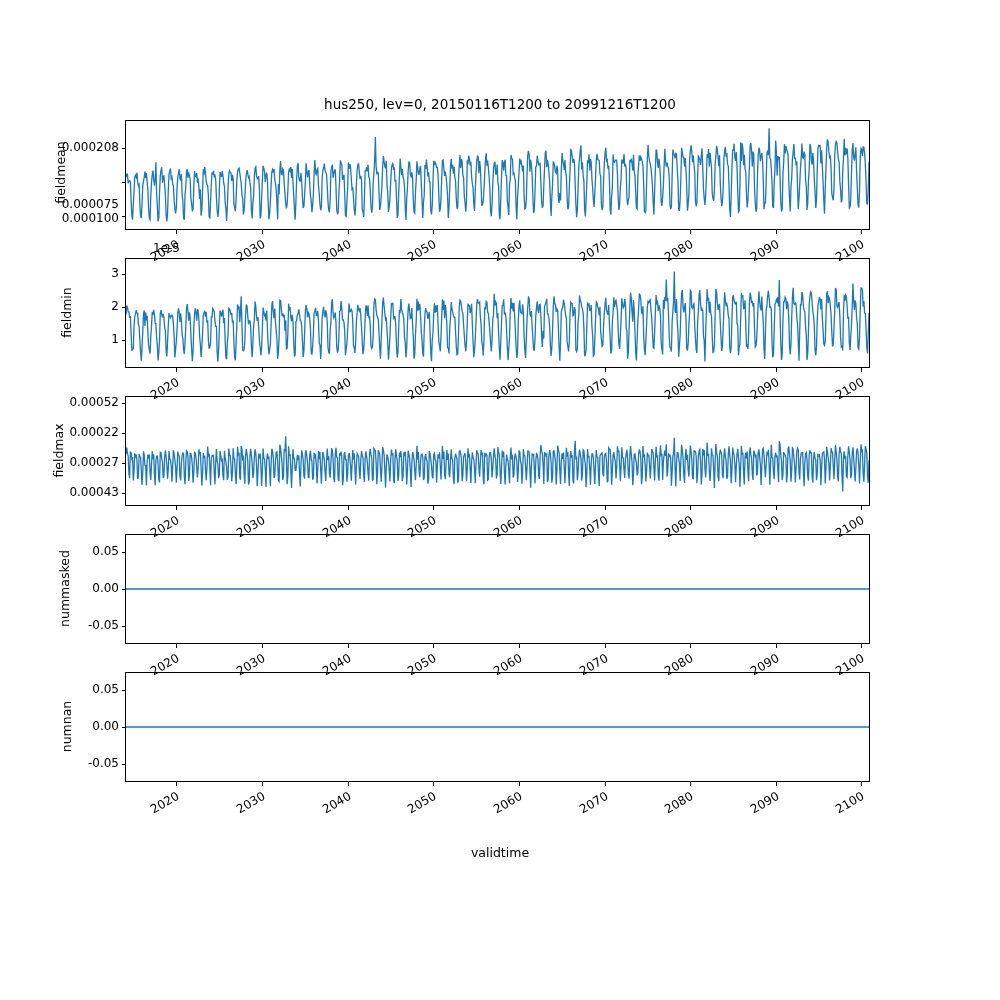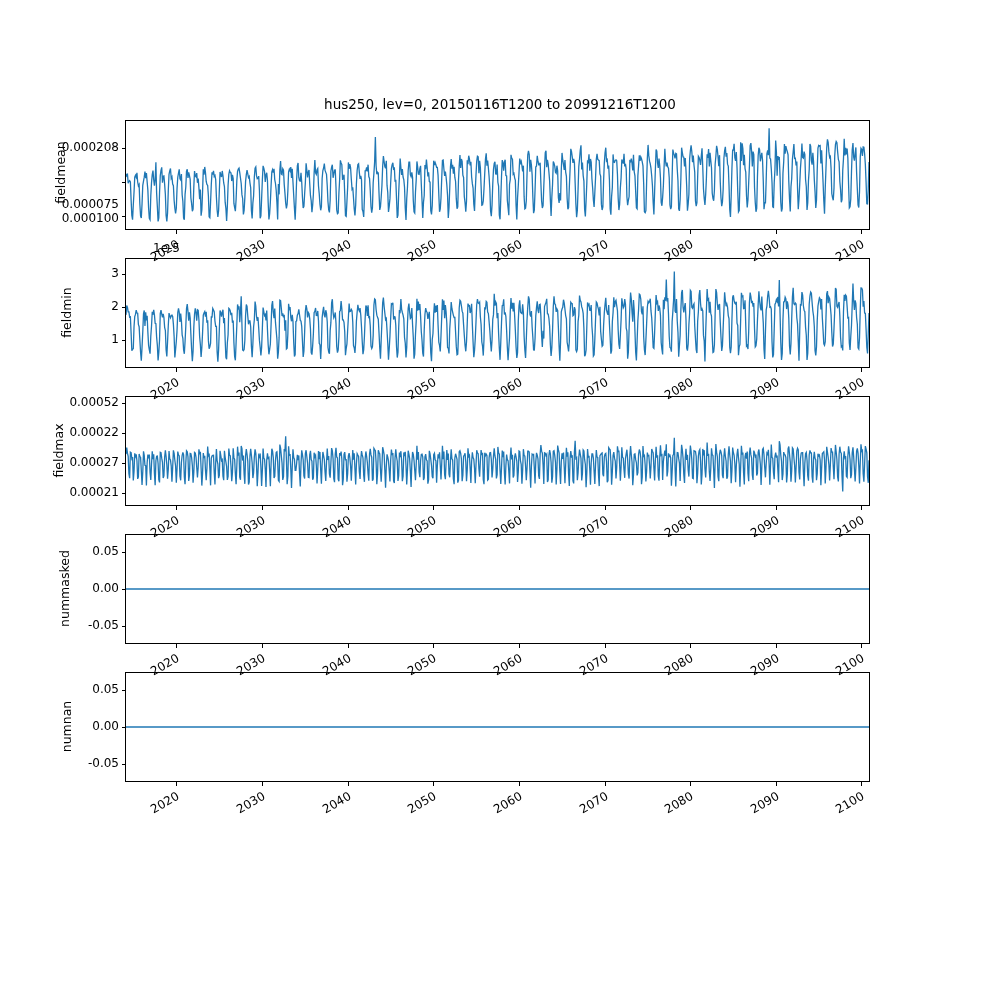--- a/index.html
+++ b/index.html
@@ -83,20 +83,21 @@
       </svg>
   </div>
 
   <div class="ylabel" style="left:-4px;top:719px;width:140px;">numnan</div>
   <div class="panel" style="left:125px;top:672px;width:745px;height:110px;">
     <svg id="svg-numnan" viewBox="0 0 745 110" preserveAspectRatio="none">
         <path d="M0.00 55.00 L0.73 55.00 L1.46 55.00 L2.19 55.00 L2.92 55.00 L3.66 55.00 L4.39 55.00 L5.12 55.00 L5.85 55.00 L6.58 55.00 L7.31 55.00 L8.04 55.00 L8.77 55.00 L9.50 55.00 L10.24 55.00 L10.97 55.00 L11.70 55.00 L12.43 55.00 L13.16 55.00 L13.89 55.00 L14.62 55.00 L15.35 55.00 L16.08 55.00 L16.82 55.00 L17.55 55.00 L18.28 55.00 L19.01 55.00 L19.74 55.00 L20.47 55.00 L21.20 55.00 L21.93 55.00 L22.66 55.00 L23.40 55.00 L24.13 55.00 L24.86 55.00 L25.59 55.00 L26.32 55.00 L27.05 55.00 L27.78 55.00 L28.51 55.00 L29.24 55.00 L29.98 55.00 L30.71 55.00 L31.44 55.00 L32.17 55.00 L32.90 55.00 L33.63 55.00 L34.36 55.00 L35.09 55.00 L35.82 55.00 L36.56 55.00 L37.29 55.00 L38.02 55.00 L38.75 55.00 L39.48 55.00 L40.21 55.00 L40.94 55.00 L41.67 55.00 L42.40 55.00 L43.14 55.00 L43.87 55.00 L44.60 55.00 L45.33 55.00 L46.06 55.00 L46.79 55.00 L47.52 55.00 L48.25 55.00 L48.98 55.00 L49.72 55.00 L50.45 55.00 L51.18 55.00 L51.91 55.00 L52.64 55.00 L53.37 55.00 L54.10 55.00 L54.83 55.00 L55.56 55.00 L56.30 55.00 L57.03 55.00 L57.76 55.00 L58.49 55.00 L59.22 55.00 L59.95 55.00 L60.68 55.00 L61.41 55.00 L62.14 55.00 L62.88 55.00 L63.61 55.00 L64.34 55.00 L65.07 55.00 L65.80 55.00 L66.53 55.00 L67.26 55.00 L67.99 55.00 L68.72 55.00 L69.46 55.00 L70.19 55.00 L70.92 55.00 L71.65 55.00 L72.38 55.00 L73.11 55.00 L73.84 55.00 L74.57 55.00 L75.30 55.00 L76.04 55.00 L76.77 55.00 L77.50 55.00 L78.23 55.00 L78.96 55.00 L79.69 55.00 L80.42 55.00 L81.15 55.00 L81.88 55.00 L82.62 55.00 L83.35 55.00 L84.08 55.00 L84.81 55.00 L85.54 55.00 L86.27 55.00 L87.00 55.00 L87.73 55.00 L88.46 55.00 L89.20 55.00 L89.93 55.00 L90.66 55.00 L91.39 55.00 L92.12 55.00 L92.85 55.00 L93.58 55.00 L94.31 55.00 L95.04 55.00 L95.78 55.00 L96.51 55.00 L97.24 55.00 L97.97 55.00 L98.70 55.00 L99.43 55.00 L100.16 55.00 L100.89 55.00 L101.62 55.00 L102.36 55.00 L103.09 55.00 L103.82 55.00 L104.55 55.00 L105.28 55.00 L106.01 55.00 L106.74 55.00 L107.47 55.00 L108.20 55.00 L108.94 55.00 L109.67 55.00 L110.40 55.00 L111.13 55.00 L111.86 55.00 L112.59 55.00 L113.32 55.00 L114.05 55.00 L114.78 55.00 L115.52 55.00 L116.25 55.00 L116.98 55.00 L117.71 55.00 L118.44 55.00 L119.17 55.00 L119.90 55.00 L120.63 55.00 L121.36 55.00 L122.10 55.00 L122.83 55.00 L123.56 55.00 L124.29 55.00 L125.02 55.00 L125.75 55.00 L126.48 55.00 L127.21 55.00 L127.94 55.00 L128.68 55.00 L129.41 55.00 L130.14 55.00 L130.87 55.00 L131.60 55.00 L132.33 55.00 L133.06 55.00 L133.79 55.00 L134.52 55.00 L135.26 55.00 L135.99 55.00 L136.72 55.00 L137.45 55.00 L138.18 55.00 L138.91 55.00 L139.64 55.00 L140.37 55.00 L141.10 55.00 L141.84 55.00 L142.57 55.00 L143.30 55.00 L144.03 55.00 L144.76 55.00 L145.49 55.00 L146.22 55.00 L146.95 55.00 L147.68 55.00 L148.42 55.00 L149.15 55.00 L149.88 55.00 L150.61 55.00 L151.34 55.00 L152.07 55.00 L152.80 55.00 L153.53 55.00 L154.26 55.00 L155.00 55.00 L155.73 55.00 L156.46 55.00 L157.19 55.00 L157.92 55.00 L158.65 55.00 L159.38 55.00 L160.11 55.00 L160.84 55.00 L161.58 55.00 L162.31 55.00 L163.04 55.00 L163.77 55.00 L164.50 55.00 L165.23 55.00 L165.96 55.00 L166.69 55.00 L167.42 55.00 L168.16 55.00 L168.89 55.00 L169.62 55.00 L170.35 55.00 L171.08 55.00 L171.81 55.00 L172.54 55.00 L173.27 55.00 L174.00 55.00 L174.74 55.00 L175.47 55.00 L176.20 55.00 L176.93 55.00 L177.66 55.00 L178.39 55.00 L179.12 55.00 L179.85 55.00 L180.58 55.00 L181.32 55.00 L182.05 55.00 L182.78 55.00 L183.51 55.00 L184.24 55.00 L184.97 55.00 L185.70 55.00 L186.43 55.00 L187.16 55.00 L187.89 55.00 L188.63 55.00 L189.36 55.00 L190.09 55.00 L190.82 55.00 L191.55 55.00 L192.28 55.00 L193.01 55.00 L193.74 55.00 L194.47 55.00 L195.21 55.00 L195.94 55.00 L196.67 55.00 L197.40 55.00 L198.13 55.00 L198.86 55.00 L199.59 55.00 L200.32 55.00 L201.05 55.00 L201.79 55.00 L202.52 55.00 L203.25 55.00 L203.98 55.00 L204.71 55.00 L205.44 55.00 L206.17 55.00 L206.90 55.00 L207.63 55.00 L208.37 55.00 L209.10 55.00 L209.83 55.00 L210.56 55.00 L211.29 55.00 L212.02 55.00 L212.75 55.00 L213.48 55.00 L214.21 55.00 L214.95 55.00 L215.68 55.00 L216.41 55.00 L217.14 55.00 L217.87 55.00 L218.60 55.00 L219.33 55.00 L220.06 55.00 L220.79 55.00 L221.53 55.00 L222.26 55.00 L222.99 55.00 L223.72 55.00 L224.45 55.00 L225.18 55.00 L225.91 55.00 L226.64 55.00 L227.37 55.00 L228.11 55.00 L228.84 55.00 L229.57 55.00 L230.30 55.00 L231.03 55.00 L231.76 55.00 L232.49 55.00 L233.22 55.00 L233.95 55.00 L234.69 55.00 L235.42 55.00 L236.15 55.00 L236.88 55.00 L237.61 55.00 L238.34 55.00 L239.07 55.00 L239.80 55.00 L240.53 55.00 L241.27 55.00 L242.00 55.00 L242.73 55.00 L243.46 55.00 L244.19 55.00 L244.92 55.00 L245.65 55.00 L246.38 55.00 L247.11 55.00 L247.85 55.00 L248.58 55.00 L249.31 55.00 L250.04 55.00 L250.77 55.00 L251.50 55.00 L252.23 55.00 L252.96 55.00 L253.69 55.00 L254.43 55.00 L255.16 55.00 L255.89 55.00 L256.62 55.00 L257.35 55.00 L258.08 55.00 L258.81 55.00 L259.54 55.00 L260.27 55.00 L261.01 55.00 L261.74 55.00 L262.47 55.00 L263.20 55.00 L263.93 55.00 L264.66 55.00 L265.39 55.00 L266.12 55.00 L266.85 55.00 L267.59 55.00 L268.32 55.00 L269.05 55.00 L269.78 55.00 L270.51 55.00 L271.24 55.00 L271.97 55.00 L272.70 55.00 L273.43 55.00 L274.17 55.00 L274.90 55.00 L275.63 55.00 L276.36 55.00 L277.09 55.00 L277.82 55.00 L278.55 55.00 L279.28 55.00 L280.01 55.00 L280.75 55.00 L281.48 55.00 L282.21 55.00 L282.94 55.00 L283.67 55.00 L284.40 55.00 L285.13 55.00 L285.86 55.00 L286.59 55.00 L287.33 55.00 L288.06 55.00 L288.79 55.00 L289.52 55.00 L290.25 55.00 L290.98 55.00 L291.71 55.00 L292.44 55.00 L293.17 55.00 L293.91 55.00 L294.64 55.00 L295.37 55.00 L296.10 55.00 L296.83 55.00 L297.56 55.00 L298.29 55.00 L299.02 55.00 L299.75 55.00 L300.49 55.00 L301.22 55.00 L301.95 55.00 L302.68 55.00 L303.41 55.00 L304.14 55.00 L304.87 55.00 L305.60 55.00 L306.33 55.00 L307.07 55.00 L307.80 55.00 L308.53 55.00 L309.26 55.00 L309.99 55.00 L310.72 55.00 L311.45 55.00 L312.18 55.00 L312.91 55.00 L313.65 55.00 L314.38 55.00 L315.11 55.00 L315.84 55.00 L316.57 55.00 L317.30 55.00 L318.03 55.00 L318.76 55.00 L319.49 55.00 L320.23 55.00 L320.96 55.00 L321.69 55.00 L322.42 55.00 L323.15 55.00 L323.88 55.00 L324.61 55.00 L325.34 55.00 L326.07 55.00 L326.81 55.00 L327.54 55.00 L328.27 55.00 L329.00 55.00 L329.73 55.00 L330.46 55.00 L331.19 55.00 L331.92 55.00 L332.65 55.00 L333.39 55.00 L334.12 55.00 L334.85 55.00 L335.58 55.00 L336.31 55.00 L337.04 55.00 L337.77 55.00 L338.50 55.00 L339.23 55.00 L339.97 55.00 L340.70 55.00 L341.43 55.00 L342.16 55.00 L342.89 55.00 L343.62 55.00 L344.35 55.00 L345.08 55.00 L345.81 55.00 L346.55 55.00 L347.28 55.00 L348.01 55.00 L348.74 55.00 L349.47 55.00 L350.20 55.00 L350.93 55.00 L351.66 55.00 L352.39 55.00 L353.13 55.00 L353.86 55.00 L354.59 55.00 L355.32 55.00 L356.05 55.00 L356.78 55.00 L357.51 55.00 L358.24 55.00 L358.97 55.00 L359.71 55.00 L360.44 55.00 L361.17 55.00 L361.90 55.00 L362.63 55.00 L363.36 55.00 L364.09 55.00 L364.82 55.00 L365.55 55.00 L366.29 55.00 L367.02 55.00 L367.75 55.00 L368.48 55.00 L369.21 55.00 L369.94 55.00 L370.67 55.00 L371.40 55.00 L372.13 55.00 L372.87 55.00 L373.60 55.00 L374.33 55.00 L375.06 55.00 L375.79 55.00 L376.52 55.00 L377.25 55.00 L377.98 55.00 L378.71 55.00 L379.45 55.00 L380.18 55.00 L380.91 55.00 L381.64 55.00 L382.37 55.00 L383.10 55.00 L383.83 55.00 L384.56 55.00 L385.29 55.00 L386.03 55.00 L386.76 55.00 L387.49 55.00 L388.22 55.00 L388.95 55.00 L389.68 55.00 L390.41 55.00 L391.14 55.00 L391.87 55.00 L392.61 55.00 L393.34 55.00 L394.07 55.00 L394.80 55.00 L395.53 55.00 L396.26 55.00 L396.99 55.00 L397.72 55.00 L398.45 55.00 L399.19 55.00 L399.92 55.00 L400.65 55.00 L401.38 55.00 L402.11 55.00 L402.84 55.00 L403.57 55.00 L404.30 55.00 L405.03 55.00 L405.77 55.00 L406.50 55.00 L407.23 55.00 L407.96 55.00 L408.69 55.00 L409.42 55.00 L410.15 55.00 L410.88 55.00 L411.61 55.00 L412.35 55.00 L413.08 55.00 L413.81 55.00 L414.54 55.00 L415.27 55.00 L416.00 55.00 L416.73 55.00 L417.46 55.00 L418.19 55.00 L418.93 55.00 L419.66 55.00 L420.39 55.00 L421.12 55.00 L421.85 55.00 L422.58 55.00 L423.31 55.00 L424.04 55.00 L424.77 55.00 L425.51 55.00 L426.24 55.00 L426.97 55.00 L427.70 55.00 L428.43 55.00 L429.16 55.00 L429.89 55.00 L430.62 55.00 L431.35 55.00 L432.09 55.00 L432.82 55.00 L433.55 55.00 L434.28 55.00 L435.01 55.00 L435.74 55.00 L436.47 55.00 L437.20 55.00 L437.93 55.00 L438.67 55.00 L439.40 55.00 L440.13 55.00 L440.86 55.00 L441.59 55.00 L442.32 55.00 L443.05 55.00 L443.78 55.00 L444.51 55.00 L445.25 55.00 L445.98 55.00 L446.71 55.00 L447.44 55.00 L448.17 55.00 L448.90 55.00 L449.63 55.00 L450.36 55.00 L451.09 55.00 L451.83 55.00 L452.56 55.00 L453.29 55.00 L454.02 55.00 L454.75 55.00 L455.48 55.00 L456.21 55.00 L456.94 55.00 L457.67 55.00 L458.41 55.00 L459.14 55.00 L459.87 55.00 L460.60 55.00 L461.33 55.00 L462.06 55.00 L462.79 55.00 L463.52 55.00 L464.25 55.00 L464.99 55.00 L465.72 55.00 L466.45 55.00 L467.18 55.00 L467.91 55.00 L468.64 55.00 L469.37 55.00 L470.10 55.00 L470.83 55.00 L471.57 55.00 L472.30 55.00 L473.03 55.00 L473.76 55.00 L474.49 55.00 L475.22 55.00 L475.95 55.00 L476.68 55.00 L477.41 55.00 L478.15 55.00 L478.88 55.00 L479.61 55.00 L480.34 55.00 L481.07 55.00 L481.80 55.00 L482.53 55.00 L483.26 55.00 L483.99 55.00 L484.73 55.00 L485.46 55.00 L486.19 55.00 L486.92 55.00 L487.65 55.00 L488.38 55.00 L489.11 55.00 L489.84 55.00 L490.57 55.00 L491.31 55.00 L492.04 55.00 L492.77 55.00 L493.50 55.00 L494.23 55.00 L494.96 55.00 L495.69 55.00 L496.42 55.00 L497.15 55.00 L497.89 55.00 L498.62 55.00 L499.35 55.00 L500.08 55.00 L500.81 55.00 L501.54 55.00 L502.27 55.00 L503.00 55.00 L503.73 55.00 L504.47 55.00 L505.20 55.00 L505.93 55.00 L506.66 55.00 L507.39 55.00 L508.12 55.00 L508.85 55.00 L509.58 55.00 L510.31 55.00 L511.05 55.00 L511.78 55.00 L512.51 55.00 L513.24 55.00 L513.97 55.00 L514.70 55.00 L515.43 55.00 L516.16 55.00 L516.89 55.00 L517.63 55.00 L518.36 55.00 L519.09 55.00 L519.82 55.00 L520.55 55.00 L521.28 55.00 L522.01 55.00 L522.74 55.00 L523.47 55.00 L524.21 55.00 L524.94 55.00 L525.67 55.00 L526.40 55.00 L527.13 55.00 L527.86 55.00 L528.59 55.00 L529.32 55.00 L530.05 55.00 L530.79 55.00 L531.52 55.00 L532.25 55.00 L532.98 55.00 L533.71 55.00 L534.44 55.00 L535.17 55.00 L535.90 55.00 L536.63 55.00 L537.37 55.00 L538.10 55.00 L538.83 55.00 L539.56 55.00 L540.29 55.00 L541.02 55.00 L541.75 55.00 L542.48 55.00 L543.21 55.00 L543.95 55.00 L544.68 55.00 L545.41 55.00 L546.14 55.00 L546.87 55.00 L547.60 55.00 L548.33 55.00 L549.06 55.00 L549.79 55.00 L550.53 55.00 L551.26 55.00 L551.99 55.00 L552.72 55.00 L553.45 55.00 L554.18 55.00 L554.91 55.00 L555.64 55.00 L556.37 55.00 L557.11 55.00 L557.84 55.00 L558.57 55.00 L559.30 55.00 L560.03 55.00 L560.76 55.00 L561.49 55.00 L562.22 55.00 L562.95 55.00 L563.68 55.00 L564.42 55.00 L565.15 55.00 L565.88 55.00 L566.61 55.00 L567.34 55.00 L568.07 55.00 L568.80 55.00 L569.53 55.00 L570.26 55.00 L571.00 55.00 L571.73 55.00 L572.46 55.00 L573.19 55.00 L573.92 55.00 L574.65 55.00 L575.38 55.00 L576.11 55.00 L576.84 55.00 L577.58 55.00 L578.31 55.00 L579.04 55.00 L579.77 55.00 L580.50 55.00 L581.23 55.00 L581.96 55.00 L582.69 55.00 L583.42 55.00 L584.16 55.00 L584.89 55.00 L585.62 55.00 L586.35 55.00 L587.08 55.00 L587.81 55.00 L588.54 55.00 L589.27 55.00 L590.00 55.00 L590.74 55.00 L591.47 55.00 L592.20 55.00 L592.93 55.00 L593.66 55.00 L594.39 55.00 L595.12 55.00 L595.85 55.00 L596.58 55.00 L597.32 55.00 L598.05 55.00 L598.78 55.00 L599.51 55.00 L600.24 55.00 L600.97 55.00 L601.70 55.00 L602.43 55.00 L603.16 55.00 L603.90 55.00 L604.63 55.00 L605.36 55.00 L606.09 55.00 L606.82 55.00 L607.55 55.00 L608.28 55.00 L609.01 55.00 L609.74 55.00 L610.48 55.00 L611.21 55.00 L611.94 55.00 L612.67 55.00 L613.40 55.00 L614.13 55.00 L614.86 55.00 L615.59 55.00 L616.32 55.00 L617.06 55.00 L617.79 55.00 L618.52 55.00 L619.25 55.00 L619.98 55.00 L620.71 55.00 L621.44 55.00 L622.17 55.00 L622.90 55.00 L623.64 55.00 L624.37 55.00 L625.10 55.00 L625.83 55.00 L626.56 55.00 L627.29 55.00 L628.02 55.00 L628.75 55.00 L629.48 55.00 L630.22 55.00 L630.95 55.00 L631.68 55.00 L632.41 55.00 L633.14 55.00 L633.87 55.00 L634.60 55.00 L635.33 55.00 L636.06 55.00 L636.80 55.00 L637.53 55.00 L638.26 55.00 L638.99 55.00 L639.72 55.00 L640.45 55.00 L641.18 55.00 L641.91 55.00 L642.64 55.00 L643.38 55.00 L644.11 55.00 L644.84 55.00 L645.57 55.00 L646.30 55.00 L647.03 55.00 L647.76 55.00 L648.49 55.00 L649.22 55.00 L649.96 55.00 L650.69 55.00 L651.42 55.00 L652.15 55.00 L652.88 55.00 L653.61 55.00 L654.34 55.00 L655.07 55.00 L655.80 55.00 L656.54 55.00 L657.27 55.00 L658.00 55.00 L658.73 55.00 L659.46 55.00 L660.19 55.00 L660.92 55.00 L661.65 55.00 L662.38 55.00 L663.12 55.00 L663.85 55.00 L664.58 55.00 L665.31 55.00 L666.04 55.00 L666.77 55.00 L667.50 55.00 L668.23 55.00 L668.96 55.00 L669.70 55.00 L670.43 55.00 L671.16 55.00 L671.89 55.00 L672.62 55.00 L673.35 55.00 L674.08 55.00 L674.81 55.00 L675.54 55.00 L676.28 55.00 L677.01 55.00 L677.74 55.00 L678.47 55.00 L679.20 55.00 L679.93 55.00 L680.66 55.00 L681.39 55.00 L682.12 55.00 L682.86 55.00 L683.59 55.00 L684.32 55.00 L685.05 55.00 L685.78 55.00 L686.51 55.00 L687.24 55.00 L687.97 55.00 L688.70 55.00 L689.44 55.00 L690.17 55.00 L690.90 55.00 L691.63 55.00 L692.36 55.00 L693.09 55.00 L693.82 55.00 L694.55 55.00 L695.28 55.00 L696.02 55.00 L696.75 55.00 L697.48 55.00 L698.21 55.00 L698.94 55.00 L699.67 55.00 L700.40 55.00 L701.13 55.00 L701.86 55.00 L702.60 55.00 L703.33 55.00 L704.06 55.00 L704.79 55.00 L705.52 55.00 L706.25 55.00 L706.98 55.00 L707.71 55.00 L708.44 55.00 L709.18 55.00 L709.91 55.00 L710.64 55.00 L711.37 55.00 L712.10 55.00 L712.83 55.00 L713.56 55.00 L714.29 55.00 L715.02 55.00 L715.76 55.00 L716.49 55.00 L717.22 55.00 L717.95 55.00 L718.68 55.00 L719.41 55.00 L720.14 55.00 L720.87 55.00 L721.60 55.00 L722.34 55.00 L723.07 55.00 L723.80 55.00 L724.53 55.00 L725.26 55.00 L725.99 55.00 L726.72 55.00 L727.45 55.00 L728.18 55.00 L728.92 55.00 L729.65 55.00 L730.38 55.00 L731.11 55.00 L731.84 55.00 L732.57 55.00 L733.30 55.00 L734.03 55.00 L734.76 55.00 L735.50 55.00 L736.23 55.00 L736.96 55.00 L737.69 55.00 L738.42 55.00 L739.15 55.00 L739.88 55.00 L740.61 55.00 L741.34 55.00 L742.08 55.00 L742.81 55.00 L743.54 55.00 L744.27 55.00 L745.00 55.00 " fill="none" stroke="#1f77b4" stroke-width="1.3" vector-effect="non-scaling-stroke"></path>
       </svg>
   </div>
 
+  <div class="xlabel" style="left:0;top:845px;">validtime</div>
 
   <div id="ticklayer">
       <div class="ytick" style="left: 47px; top: 197px; width: 72px; text-align: right;">0.000075</div>
       <div class="tickmark" style="left: 121.5px; top: 215.741px; width: 3.5px; height: 1px;"></div>
       <div class="ytick" style="left: 47px; top: 173.79px; width: 72px; margin-top: 37px;">0.000100</div>
       <div class="tickmark" style="left: 121.5px; top: 181.79px; width: 3.5px; height: 1px;"></div>
       <div class="ytick" style="left: 47px; top: 139.84px; width: 72px;">0.000208</div>
       <div class="tickmark" style="left: 121.5px; top: 147.84px; width: 3.5px; height: 1px;"></div>
       <div class="tickmark" style="left: 176.379px; top: 230px; width: 1px; height: 3.5px;"></div>
       <div class="xtick" style="left: 116.379px; top: 236px; width: 62px;">2020</div>
@@ -133,21 +134,21 @@
       <div class="tickmark" style="left: 518.908px; top: 368px; width: 1px; height: 3.5px;"></div>
       <div class="xtick" style="left: 458.908px; top: 374px; width: 62px;">2060</div>
       <div class="tickmark" style="left: 604.54px; top: 368px; width: 1px; height: 3.5px;"></div>
       <div class="xtick" style="left: 544.54px; top: 374px; width: 62px;">2070</div>
       <div class="tickmark" style="left: 690.172px; top: 368px; width: 1px; height: 3.5px;"></div>
       <div class="xtick" style="left: 630.172px; top: 374px; width: 62px;">2080</div>
       <div class="tickmark" style="left: 775.805px; top: 368px; width: 1px; height: 3.5px;"></div>
       <div class="xtick" style="left: 715.805px; top: 374px; width: 62px;">2090</div>
       <div class="tickmark" style="left: 861.437px; top: 368px; width: 1px; height: 3.5px;"></div>
       <div class="xtick" style="left: 801.437px; top: 374px; width: 62px;">2100</div>
-      <div class="ytick" style="left: 47px; top: 484.848px; width: 72px;">0.00021</div>
+      <div class="ytick" style="left: 47px; top: 484.848px; width: 72px;">0.00043</div>
       <div class="tickmark" style="left: 121.5px; top: 492.848px; width: 3.5px; height: 1px;"></div>
       <div class="ytick" style="left: 47px; top: 454.957px; width: 72px;">0.00027</div>
       <div class="tickmark" style="left: 121.5px; top: 462.957px; width: 3.5px; height: 1px;"></div>
       <div class="ytick" style="left: 47px; top: 425.065px; width: 72px;">0.00022</div>
       <div class="tickmark" style="left: 121.5px; top: 433.065px; width: 3.5px; height: 1px;"></div>
       <div class="ytick" style="left: 47px; top: 395.174px; width: 72px;">0.00052</div>
       <div class="tickmark" style="left: 121.5px; top: 403.174px; width: 3.5px; height: 1px;"></div>
       <div class="tickmark" style="left: 176.379px; top: 506px; width: 1px; height: 3.5px;"></div>
       <div class="xtick" style="left: 116.379px; top: 512px; width: 62px;">2020</div>
       <div class="tickmark" style="left: 262.011px; top: 506px; width: 1px; height: 3.5px;"></div>

